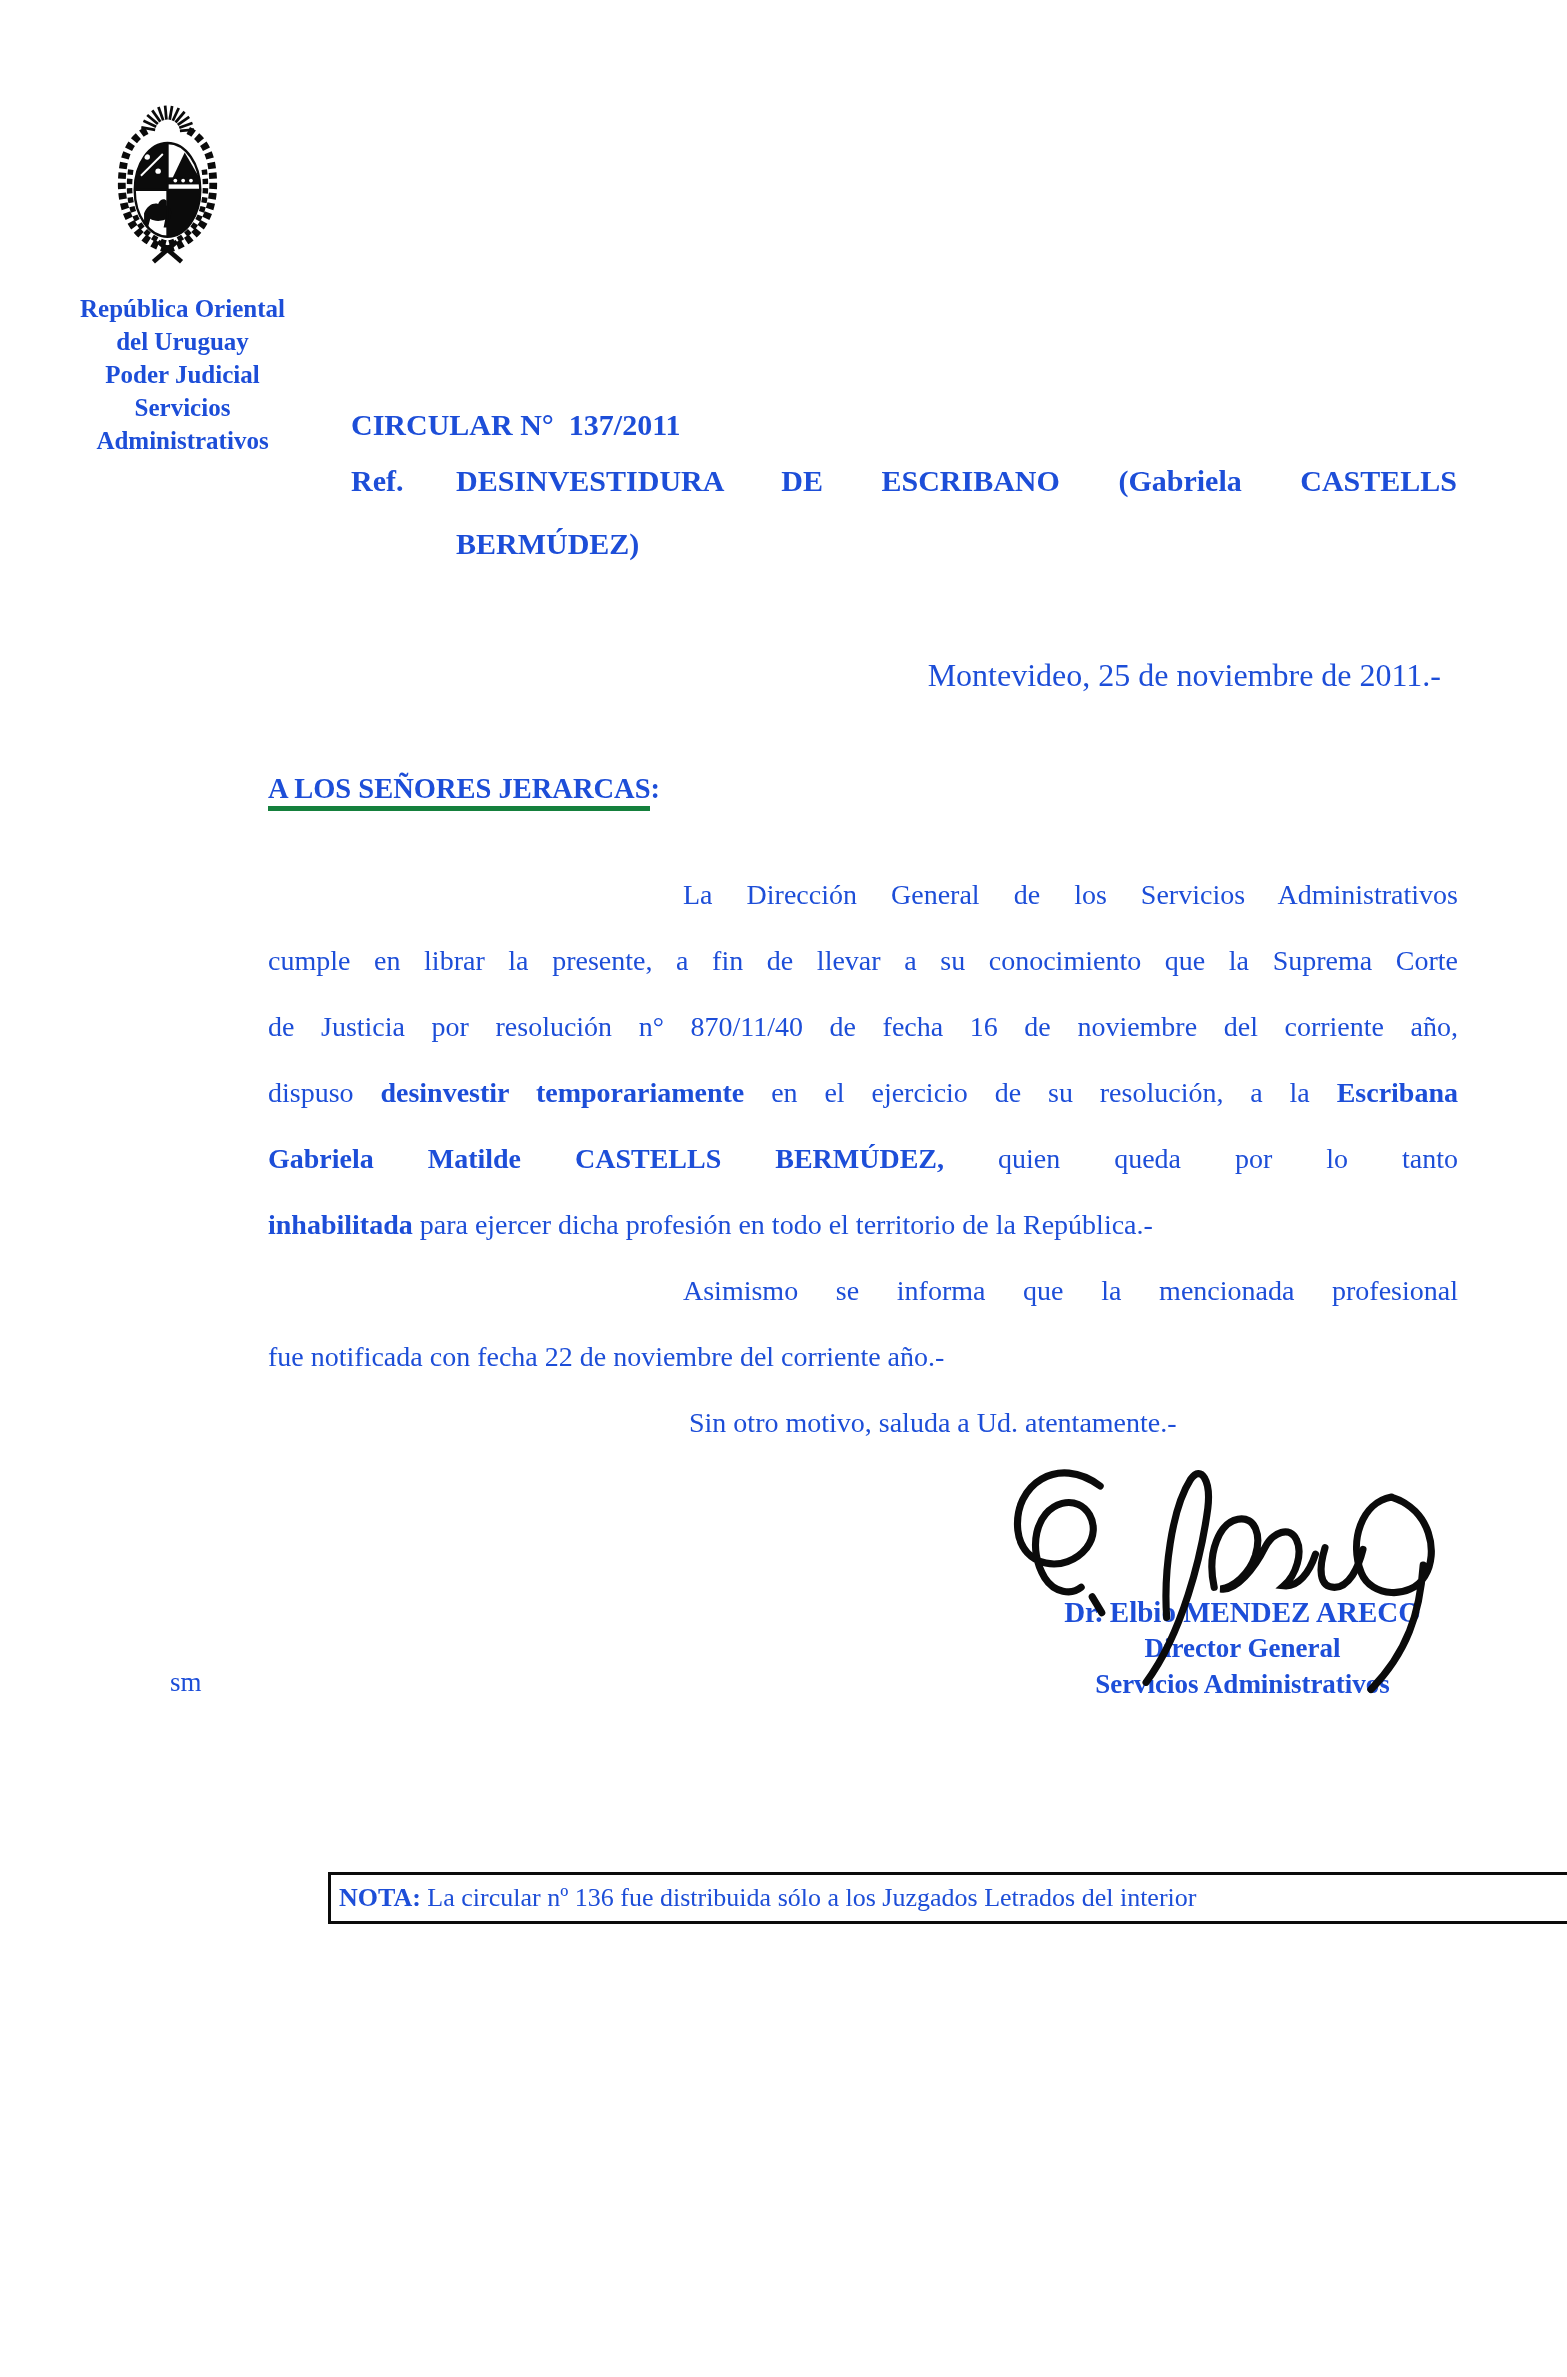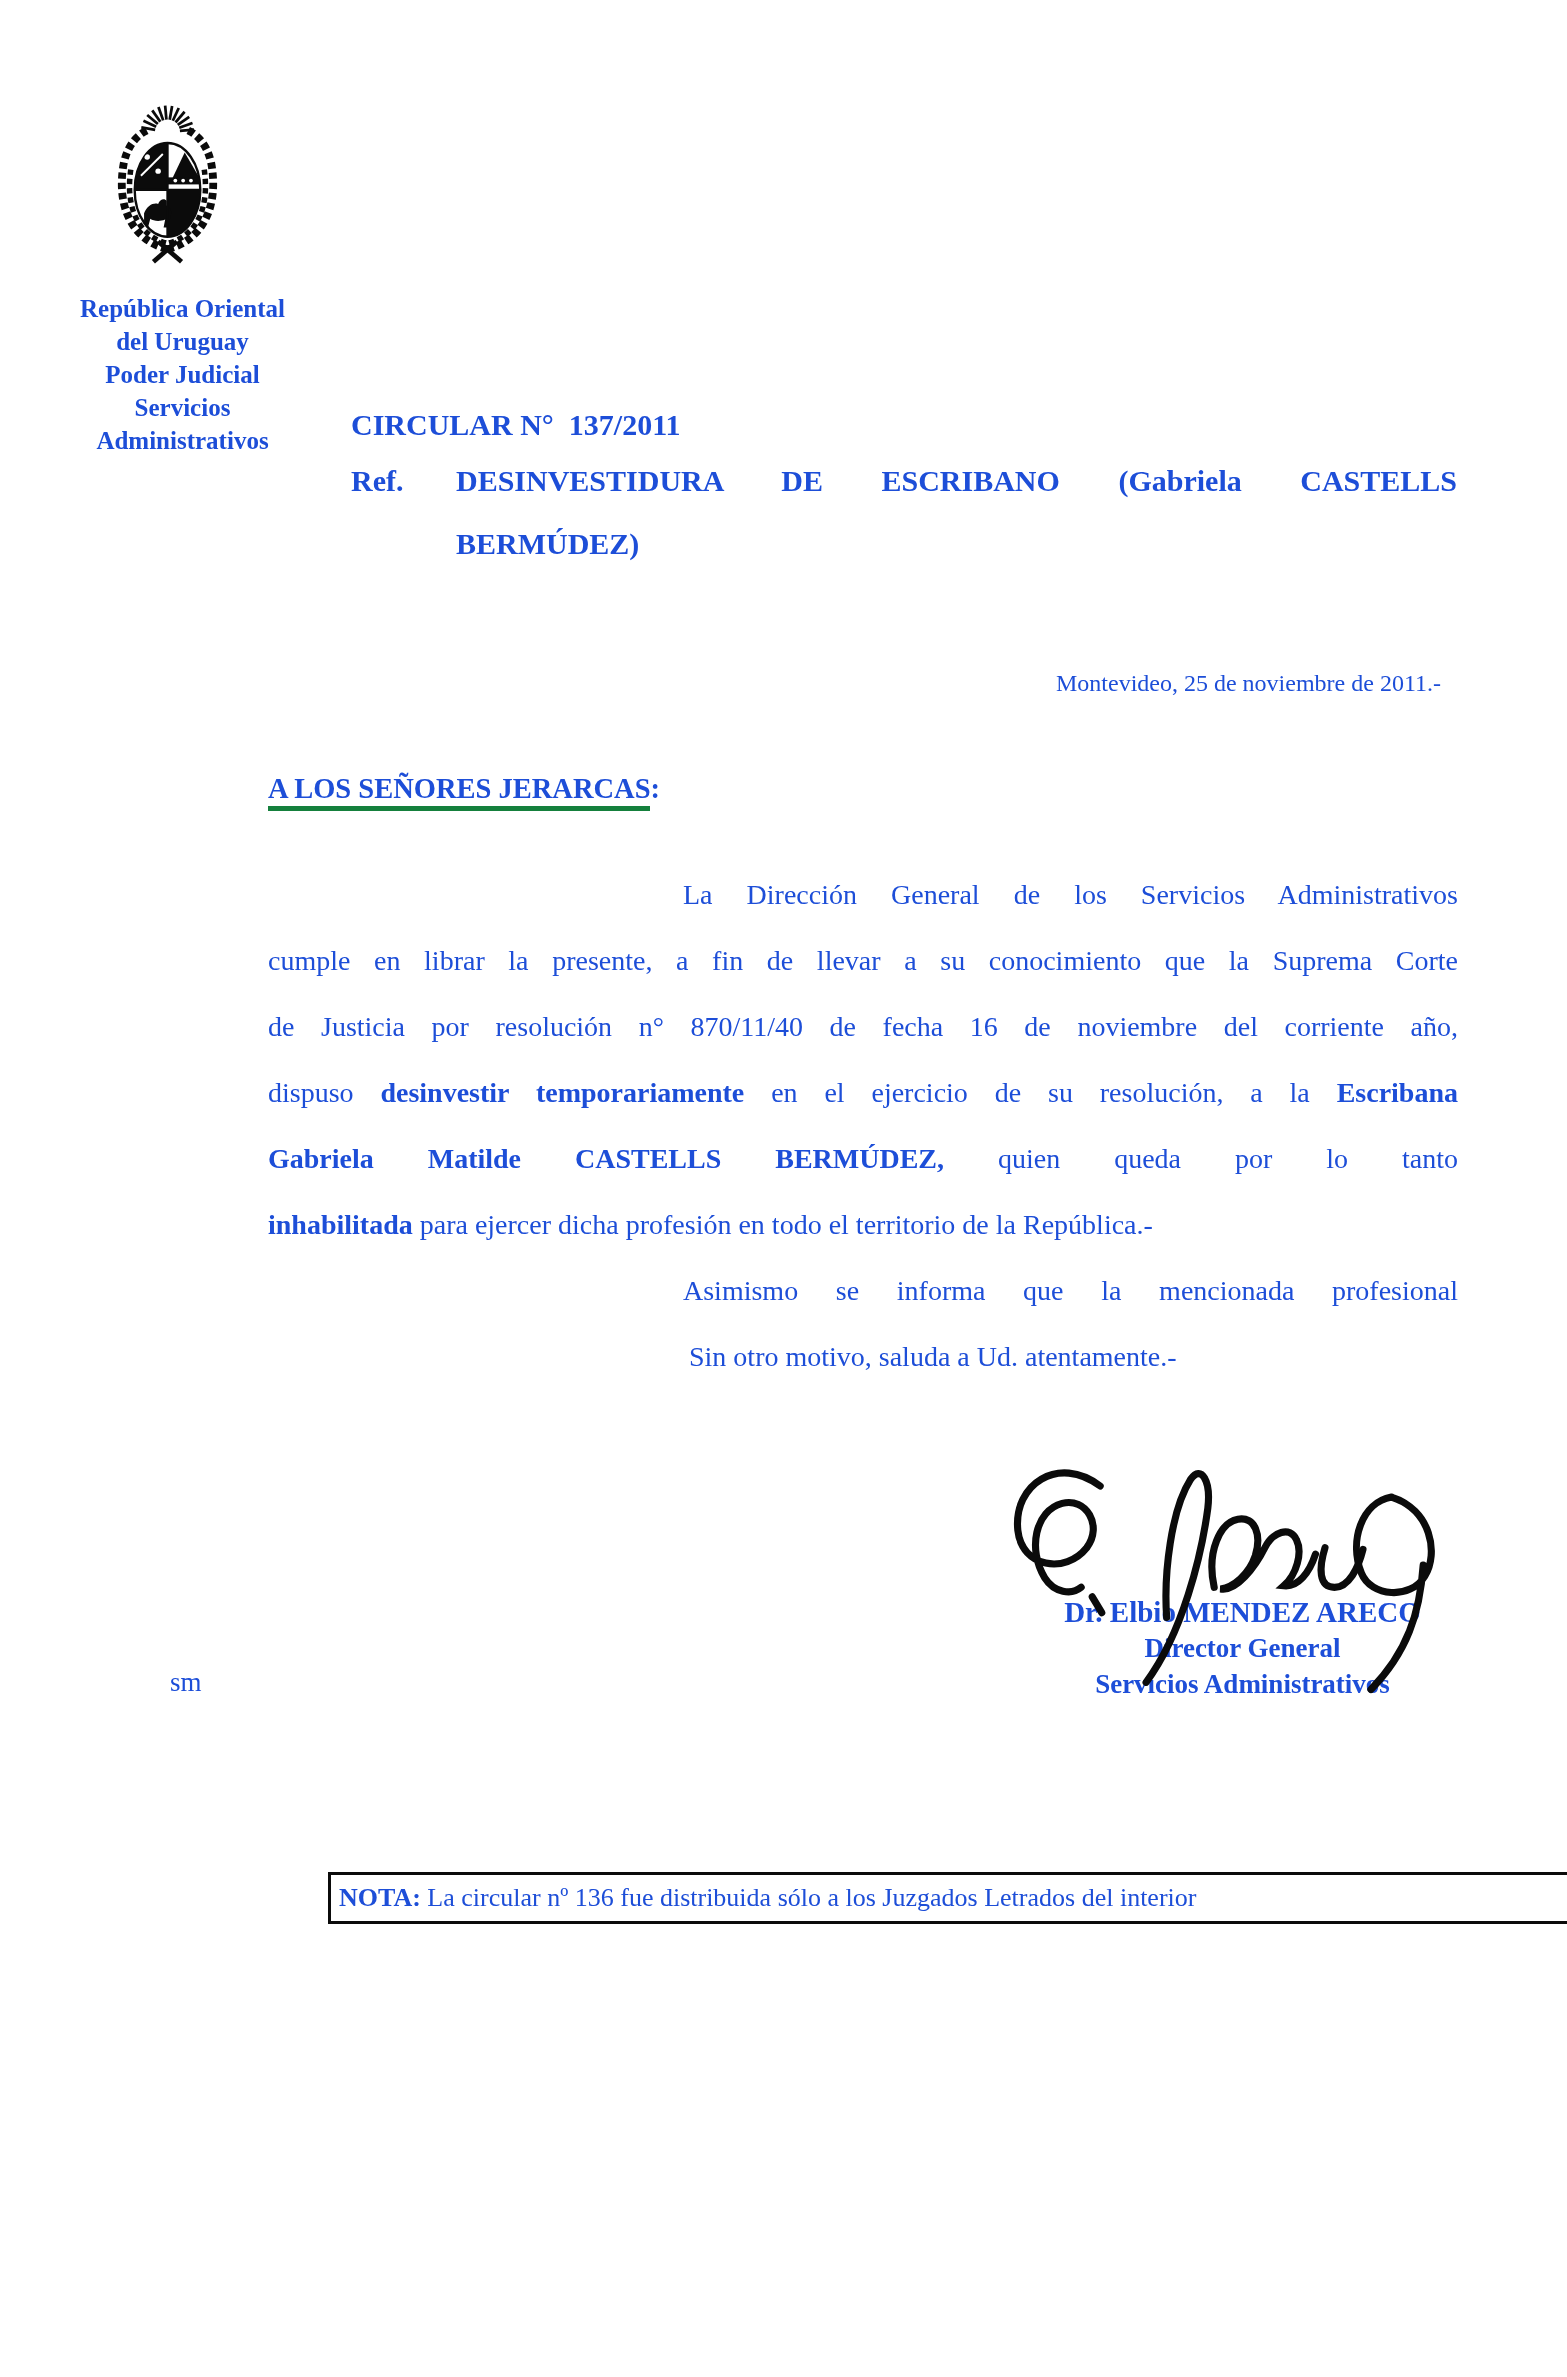--- a/index.html
+++ b/index.html
@@ -16,21 +16,21 @@
   
   .circular{position:absolute;left:351px;top:407px;font-weight:bold;font-size:30px;
     line-height:36px;white-space:pre;}
   .refblock{position:absolute;left:351px;top:449px;width:1106px;font-weight:bold;
     font-size:30px;line-height:63px;}
   .refrow{display:flex;}
   .reflabel{width:105px;flex:0 0 105px;}
   .refline1{flex:1;text-align:justify;text-align-last:justify;}
   .refline2{padding-left:105px;}
   .dateline{position:absolute;left:268px;top:653px;width:1173px;text-align:right;
-    font-size:24px;line-height:44px;margin-top:8px;}
+    font-size:32px;line-height:44px;}
   .salutation{position:absolute;left:268px;top:769px;font-weight:bold;font-size:28.5px;line-height:40px;}
   .salutation .u{border-bottom:5px solid #15803d;padding-bottom:2.4px;}
   
   .body-text{position:absolute;left:268px;top:862px;width:1190px;font-size:28px;line-height:66px;}
   .bline{white-space:normal;}
   .jall{text-align:justify;text-align-last:justify;}
   
   .sig-text{position:absolute;left:997px;top:1594px;width:491px;text-align:center;
     font-weight:bold;line-height:36px;}
   .sig-name{font-size:29px;}
@@ -117,20 +117,21 @@
   <div class="salutation"><span class="u">A LOS SEÑORES JERARCAS</span><span>:</span></div>
 
   <div class="body-text">
       <div class="bline jall" style="padding-left: 415px;"><span>La Dirección General de los Servicios Administrativos</span></div>
       <div class="bline jall"><span>cumple en librar la presente, a fin de llevar a su conocimiento que la Suprema Corte</span></div>
       <div class="bline jall"><span>de Justicia por resolución n° 870/11/40 de fecha 16 de noviembre del corriente año,</span></div>
       <div class="bline jall"><span>dispuso </span><span class="bold">desinvestir temporariamente</span><span> en el ejercicio de su resolución, a la </span><span class="bold">Escribana</span></div>
       <div class="bline jall"><span class="bold">Gabriela Matilde CASTELLS BERMÚDEZ,</span><span> quien queda por lo tanto</span></div>
       <div class="bline"><span class="bold">inhabilitada</span><span> para ejercer dicha profesión en todo el territorio de la República.-</span></div>
       <div class="bline jall" style="padding-left: 415px;"><span>Asimismo se informa que la mencionada profesional</span></div>
+      <div class="bline"><span>fue notificada con fecha 22 de noviembre del corriente año.-</span></div>
       <div class="bline" style="padding-left: 421px;"><span>Sin otro motivo, saluda a Ud. atentamente.-</span></div>
     </div>
 
   <div class="sig-text">
     <div class="sig-name">Dr. Elbio MENDEZ ARECO</div>
     <div class="sig-role">Director General</div>
     <div class="sig-office">Servicios Administrativos</div>
   </div>
 
   <svg class="sig-scrawl" viewBox="0 0 600 300" xmlns="http://www.w3.org/2000/svg">

